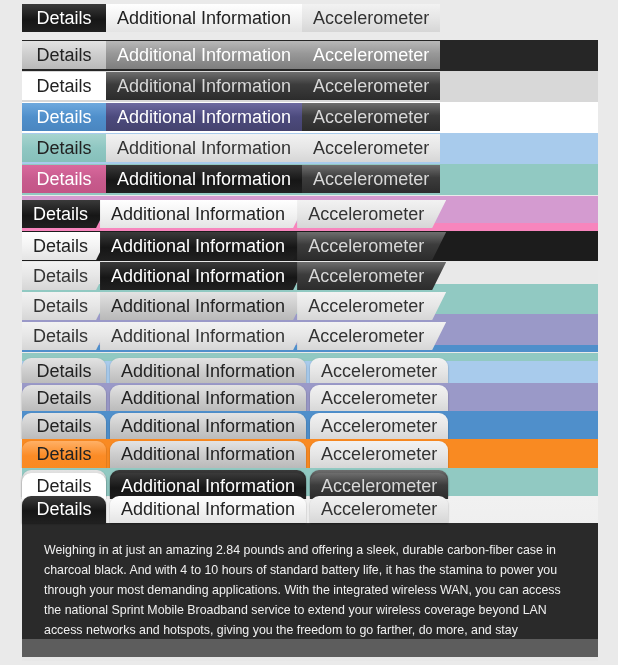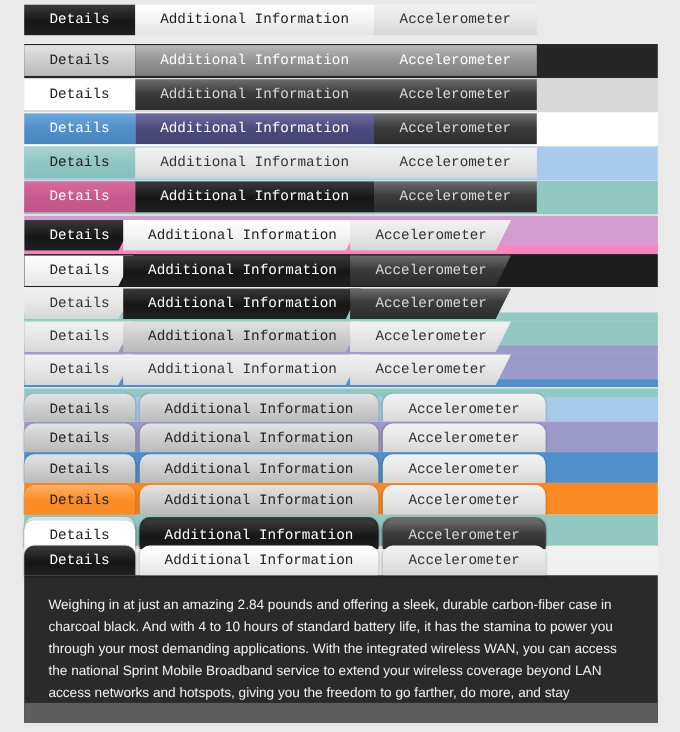--- a/index.html
+++ b/index.html
@@ -44,26 +44,25 @@
     display: flex;
     align-items: flex-start;
     z-index: 5;
   }
 
   
   .tab {
     position: relative;
     height: 28px;
     line-height: 28px;
-    padding: 0 23px;
-    font-size: 13px;
+    padding: 0 11px;
+    font-size: 18px;
     white-space: nowrap;
     box-sizing: border-box;
     text-align: center;
-    font-family: Liberation Mono, monospace;
   }
   .tab.sq { border-radius: 0; }
   .tab.w-det { min-width: 84px; }
 
   
   .g-dark   { background: linear-gradient(to bottom,#3a3a3a 0%, #161616 55%, #202020 100%); color:#fff; }
   .g-dark2  { background: linear-gradient(to bottom,#6e6e6e 0%, #3c3c3c 45%, #2c2c2c 100%); color:#d8d8d8; }
   .g-light  { background: linear-gradient(to bottom,#ffffff 0%, #f3f3f3 50%, #e4e4e4 100%); color:#222; }
   .g-light2 { background: linear-gradient(to bottom,#f2f2f2 0%, #e6e6e6 50%, #d6d6d6 100%); color:#333; }
   .g-silver { background: linear-gradient(to bottom,#e3e3e3 0%, #cfcfcf 45%, #b9b9b9 100%); color:#222; }

